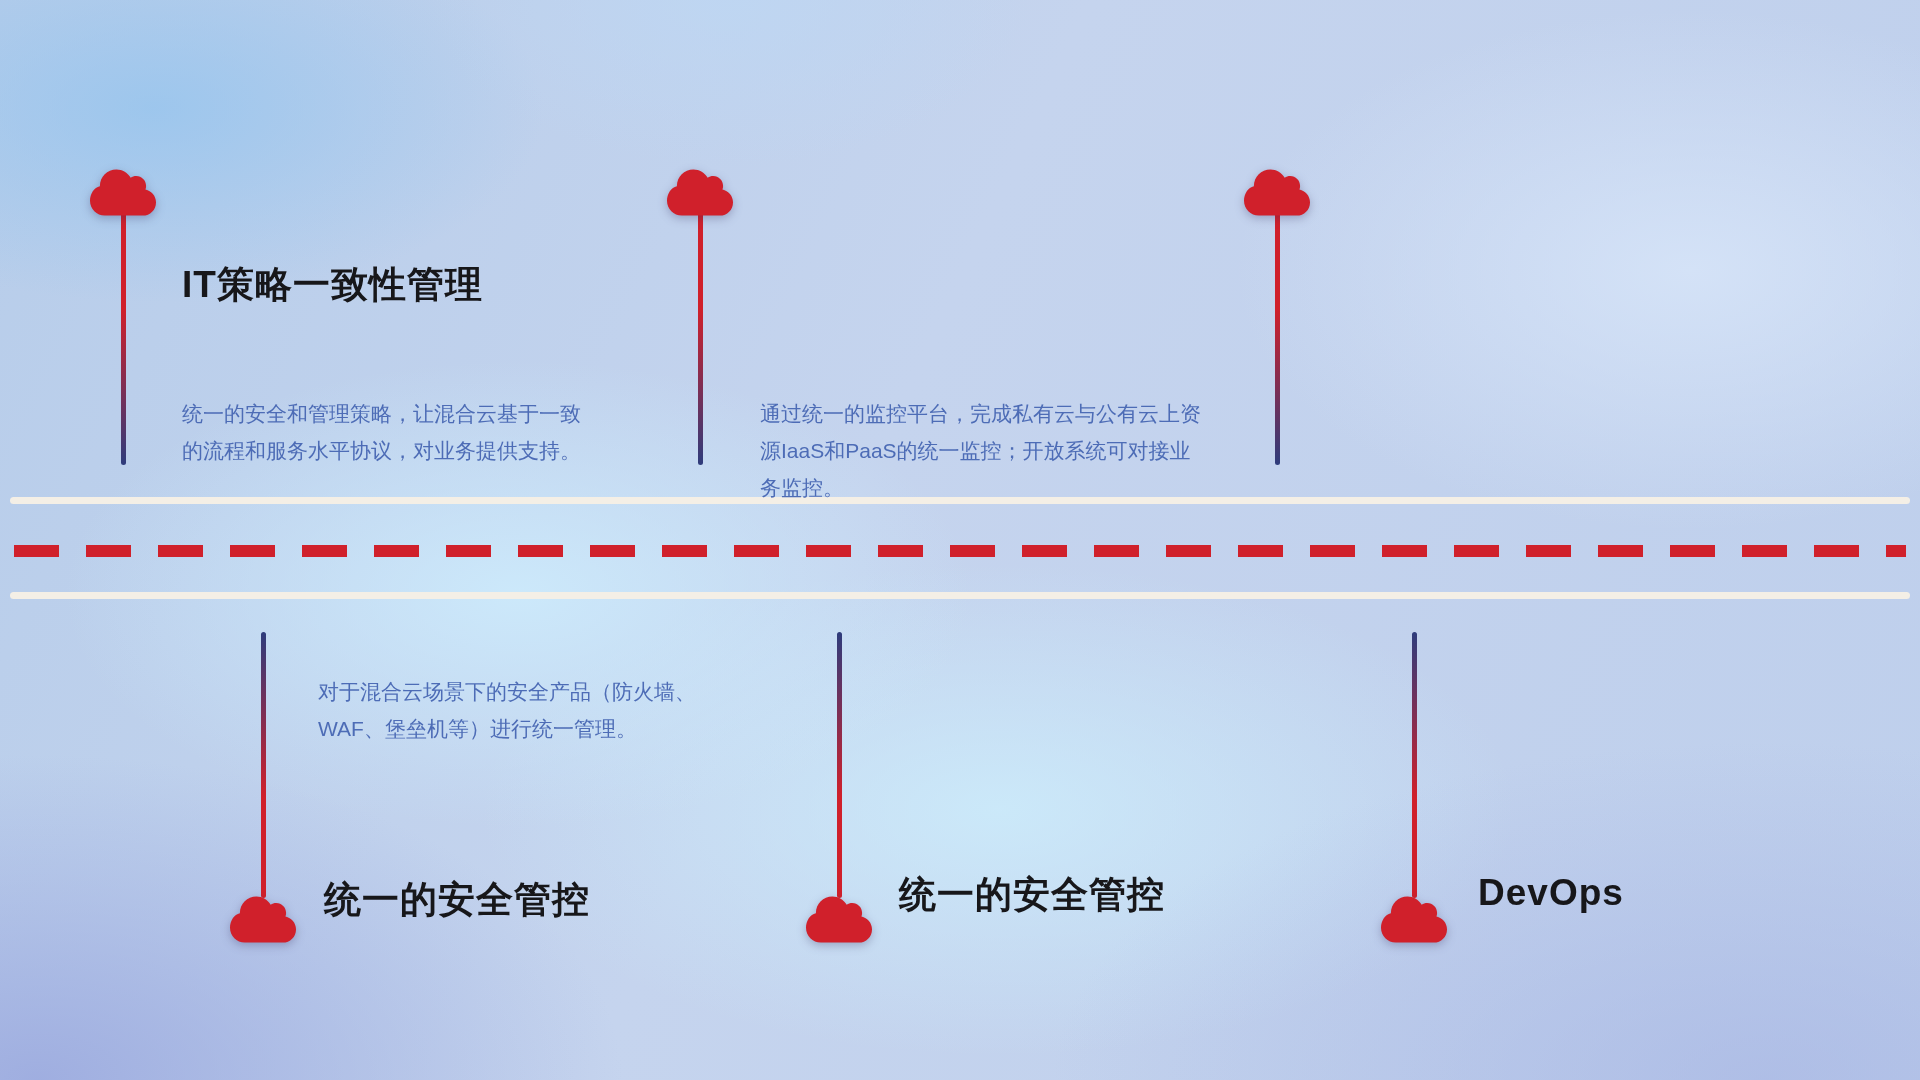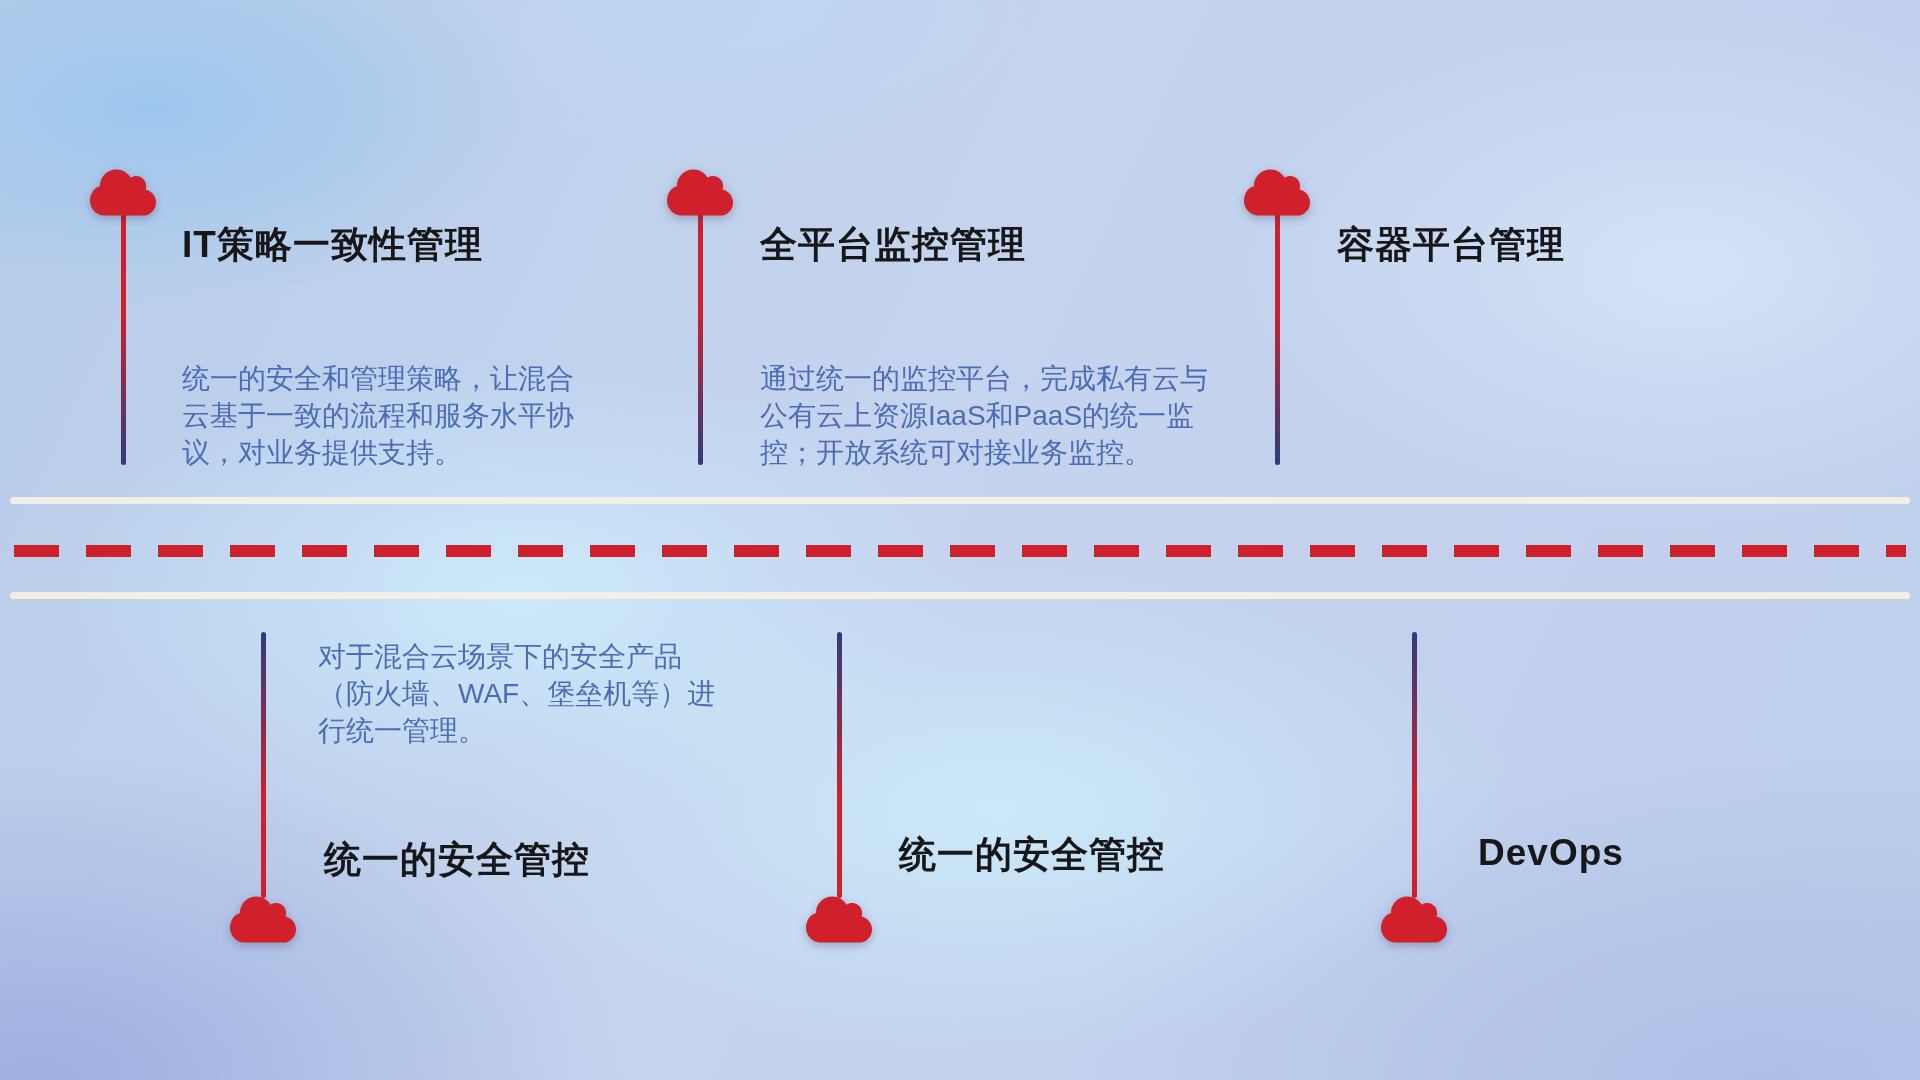--- a/index.html
+++ b/index.html
@@ -24,25 +24,27 @@
     filter:drop-shadow(0 3px 5px rgba(50,40,90,0.30));
   }
   .vline{position:absolute;width:5px;border-radius:3px;z-index:1;}
   .vline.down{background:linear-gradient(to bottom, var(--accent-red,#d0202b) 0%, var(--accent-red,#d0202b) 40%, var(--line-navy,#2e3c7c) 100%);}
   .vline.up{background:linear-gradient(to bottom, var(--line-navy,#2e3c7c) 0%, var(--accent-red,#d0202b) 62%, var(--accent-red,#d0202b) 100%);}
   .title{
     position:absolute;z-index:2;
     font-size:37px;font-weight:700;letter-spacing:1px;
     color:var(--title-dark,#17171a);
     white-space:nowrap;
+    margin-top:40px;
   }
   .desc{
     position:absolute;z-index:2;
-    font-size:28px;line-height:37px;
+    font-size:21px;line-height:37px;
     color:var(--desc-blue,#4d6cb6);
+    margin-top:35px;
   }
   .road-line{position:absolute;left:10px;right:10px;height:7px;border-radius:4px;background:var(--road-white,#f4efe6);z-index:1;}
   .road-dash{
     position:absolute;left:14px;right:14px;height:12px;z-index:1;
     background:repeating-linear-gradient(90deg, var(--accent-red,#d0202b) 0 45px, transparent 45px 72px);
   }
 
   .t1-cloud{left:90px;top:166px}   .t1-line{left:121px;top:205px;height:260px}
   .t1-title{left:182px;top:220px}  .t1-desc{left:182px;top:360px;width:412px}
 
@@ -76,28 +78,26 @@
   <svg class="cloud t1-cloud" viewBox="0 0 640 512" aria-hidden="true">
       <path d="M0 336c0 79.5 64.5 144 144 144h368c70.7 0 128-57.3 128-128 0-61.9-44-113.6-102.4-125.4 4.1-10.7 6.4-22.4 6.4-34.6 0-53-43-96-96-96-19.7 0-38.1 6-53.3 16.2C367 64.2 315.3 32 256 32c-88.4 0-160 71.6-160 160v2.7C40.2 207.5 0 266.8 0 336z"></path>
     </svg>
   <div class="title t1-title">IT策略一致性管理</div>
   <div class="desc t1-desc">统一的安全和管理策略，让混合云基于一致的流程和服务水平协议，对业务提供支持。</div>
 
   <div class="vline down t2-line"></div>
   <svg class="cloud t2-cloud" viewBox="0 0 640 512" aria-hidden="true">
       <path d="M0 336c0 79.5 64.5 144 144 144h368c70.7 0 128-57.3 128-128 0-61.9-44-113.6-102.4-125.4 4.1-10.7 6.4-22.4 6.4-34.6 0-53-43-96-96-96-19.7 0-38.1 6-53.3 16.2C367 64.2 315.3 32 256 32c-88.4 0-160 71.6-160 160v2.7C40.2 207.5 0 266.8 0 336z"></path>
     </svg>
-  <div class="title t2-title">全平台监控管理</div>
   <div class="desc t2-desc">通过统一的监控平台，完成私有云与公有云上资源IaaS和PaaS的统一监控；开放系统可对接业务监控。</div>
 
   <div class="vline down t3-line"></div>
   <svg class="cloud t3-cloud" viewBox="0 0 640 512" aria-hidden="true">
       <path d="M0 336c0 79.5 64.5 144 144 144h368c70.7 0 128-57.3 128-128 0-61.9-44-113.6-102.4-125.4 4.1-10.7 6.4-22.4 6.4-34.6 0-53-43-96-96-96-19.7 0-38.1 6-53.3 16.2C367 64.2 315.3 32 256 32c-88.4 0-160 71.6-160 160v2.7C40.2 207.5 0 266.8 0 336z"></path>
     </svg>
-  <div class="title t3-title">容器平台管理</div>
 
   <div class="vline up b1-line"></div>
   <svg class="cloud b1-cloud" viewBox="0 0 640 512" aria-hidden="true">
       <path d="M0 336c0 79.5 64.5 144 144 144h368c70.7 0 128-57.3 128-128 0-61.9-44-113.6-102.4-125.4 4.1-10.7 6.4-22.4 6.4-34.6 0-53-43-96-96-96-19.7 0-38.1 6-53.3 16.2C367 64.2 315.3 32 256 32c-88.4 0-160 71.6-160 160v2.7C40.2 207.5 0 266.8 0 336z"></path>
     </svg>
   <div class="desc b1-desc">对于混合云场景下的安全产品（防火墙、WAF、堡垒机等）进行统一管理。</div>
   <div class="title b1-title">统一的安全管控</div>
 
   <div class="vline up b2-line"></div>
   <svg class="cloud b2-cloud" viewBox="0 0 640 512" aria-hidden="true">

